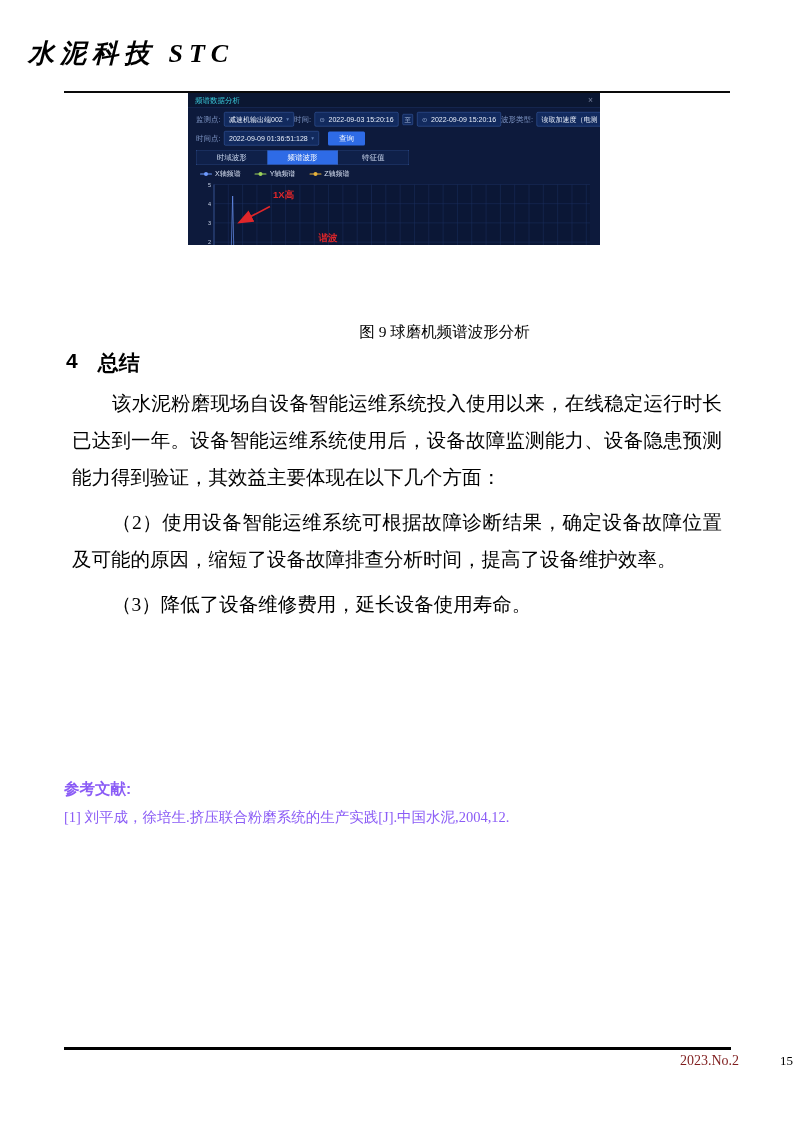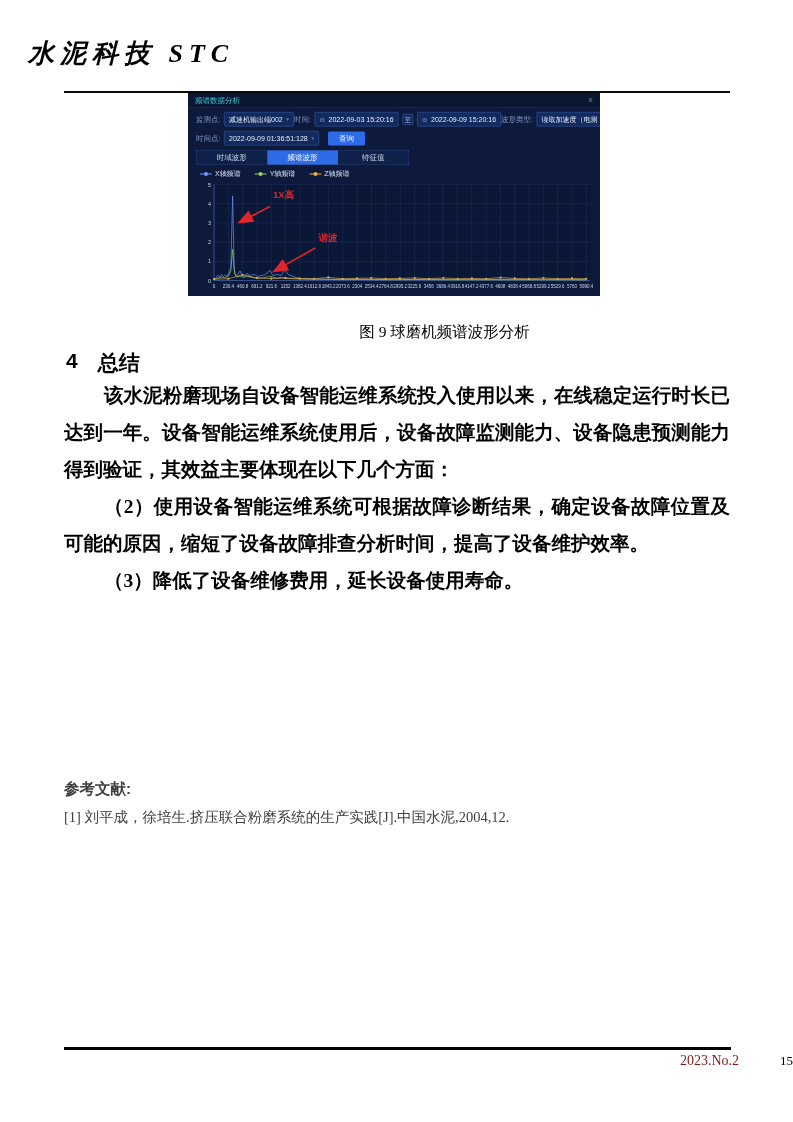--- a/index.html
+++ b/index.html
@@ -9,21 +9,21 @@
     overflow:hidden;
   }
   
   .journal-title{
     position:absolute;top:36px;left:0;width:100%;text-align:left;
     font-size:26px;font-weight:bold;font-style:italic;letter-spacing:6px;color:#000;margin-left:28px;
   }
   .header-rule{position:absolute;top:91px;left:64px;width:666px;border-top:2px solid #0a0a0a;}
   
   .app-panel{
-    position:absolute;top:93px;left:188px;width:412px;height:203px;
+    position:absolute;top:93px;left:188px;width:412px;height:152px;
     overflow:hidden;background:#0d1a3c;
   }
   .app-inner{
     width:824px;height:406px;transform:scale(0.5);transform-origin:0 0;
     font-family:"Liberation Sans","DejaVu Sans",sans-serif;color:#cfd9ec;
   }
   .title-bar{
     height:28px;display:flex;align-items:center;justify-content:space-between;
     padding:0 14px;background:#0b1732;border-bottom:1px solid #1e3566;
   }
@@ -53,22 +53,22 @@
   .lg-item{display:flex;align-items:center;gap:6px;}
   .lg-marker{position:relative;width:24px;height:2px;border-radius:1px;}
   .lg-marker i{position:absolute;left:8px;top:-3px;width:8px;height:8px;border-radius:50%;display:block;}
   
   .figure-caption{position:absolute;top:322px;left:0;width:100%;text-align:center;font-size:15.5px;color:#000;padding-left:48px;}
   .section-heading{
     position:absolute;top:349px;left:66px;font-size:21px;font-weight:bold;
     font-family:"Liberation Sans","DejaVu Sans",sans-serif;display:flex;gap:20px;color:#000;
   }
   .body-text{position:absolute;top:377px;left:64px;width:666px;font-size:19.5px;line-height:37px;text-align:justify;color:#000;}
-  .body-text p{margin:0;text-indent:2.05em;font-weight:bold;}
-  .references{position:absolute;top:779px;left:64px;width:668px;color:#404040;}
+  .body-text p{margin:8px;text-indent:2.05em;}
+  .references{position:absolute;top:779px;left:64px;width:668px;color:#8b5cf6;}
   .ref-heading{font-family:"Liberation Sans","DejaVu Sans",sans-serif;font-weight:bold;font-size:15.5px;margin-bottom:4px;}
   .ref-item{margin:0;font-size:14.5px;line-height:26px;text-align:justify;}
   
   .footer-rule{position:absolute;top:1047px;left:64px;width:667px;border-top:3px solid #000;}
   .footer-page{position:absolute;top:1053px;left:0;width:100%;text-align:right;font-size:13px;color:#000;}
   .footer-issue{position:absolute;top:1053px;right:54px;font-size:14px;color:#7f1d1d;}
 </style>
 </head>
 <body>
 

